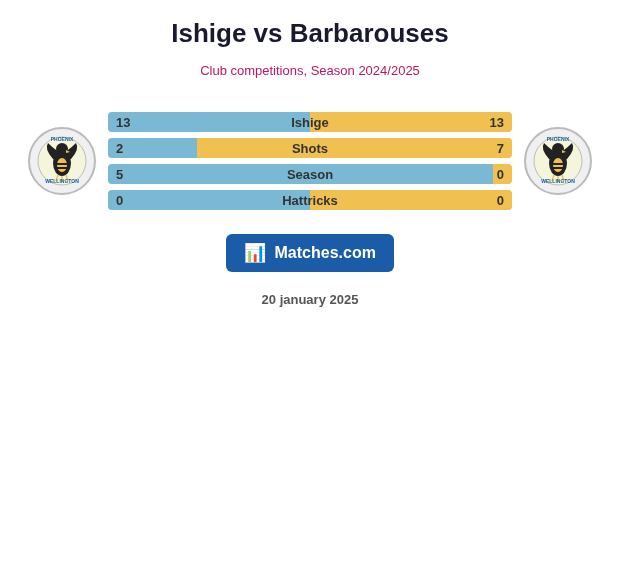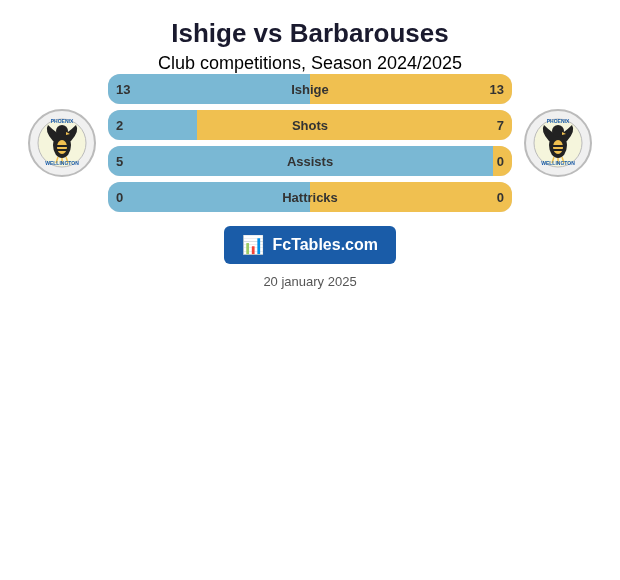--- a/index.html
+++ b/index.html
@@ -14,32 +14,33 @@
       overflow: hidden;
     }
     .page-wrapper {
       width: 620px;
       height: 580px;
       background: #fff;
       display: flex;
       flex-direction: column;
       align-items: center;
       padding: 18px 10px 10px;
+      gap: 10px;
     }
     .title {
       font-size: 26px;
       font-weight: bold;
       color: #1a1a2e;
       margin-bottom: 4px;
       text-align: center;
     }
     .subtitle {
-      font-size: 18px;
-      color: #000000;
-      margin-bottom: 0;
+      font-size: 13px;
+      color: #be185d;
+      margin-bottom: 24px;
       text-align: center;
     }
     .comparison-area {
       display: flex;
       align-items: center;
       width: 560px;
       position: relative;
     }
     .avatar-left {
       width: 80px;
@@ -68,22 +69,22 @@
     .stats-container {
       flex: 1;
       display: flex;
       flex-direction: column;
       gap: 6px;
       margin: 0 78px;
     }
     .stat-row {
       display: flex;
       align-items: center;
-      height: 30px;
-      border-radius: 12px;
+      height: 20px;
+      border-radius: 4px;
       overflow: hidden;
       background: #e0e0e0;
       position: relative;
       padding-left: 22px;
     }
     .stat-label {
       position: absolute;
       left: 50%;
       transform: translateX(-50%);
       font-size: 13px;
@@ -139,20 +140,21 @@
     }
     .fctables-text {
       color: white;
       font-size: 16px;
       font-weight: bold;
     }
     .date-text {
       margin-top: 10px;
       font-size: 13px;
       color: #555;
+      font-weight: bold;
     }
     
     .badge-circle {
       width: 68px;
       height: 68px;
       border-radius: 50%;
       background: #f0f0f0;
       border: 2px solid #bbb;
       display: flex;
       align-items: center;
@@ -210,21 +212,21 @@
           <div class="bar-left" style="width: 22%;"></div>
           <div class="bar-right" style="width: 78%;"></div>
           <span class="stat-left-val">2</span>
           <span class="stat-label">Shots</span>
           <span class="stat-right-val">7</span>
         </div>
         <div class="stat-row">
           <div class="bar-left" style="width: 95.2381%;"></div>
           <div class="bar-right" style="width: 4.7619%;"></div>
           <span class="stat-left-val">5</span>
-          <span class="stat-label">Assists</span>
+          <span class="stat-label">Season</span>
           <span class="stat-right-val">0</span>
         </div>
         <div class="stat-row">
           <div class="bar-left" style="width: 50%;"></div>
           <div class="bar-right" style="width: 50%;"></div>
           <span class="stat-left-val">0</span>
           <span class="stat-label">Hattricks</span>
           <span class="stat-right-val">0</span>
         </div>
       </div>
@@ -246,17 +248,17 @@
           <text x="26" y="48" text-anchor="middle" font-size="5" fill="#1a5ca8" font-weight="bold">WELLINGTON</text>
           <text x="26" y="6" text-anchor="middle" font-size="5" fill="#1a5ca8" font-weight="bold">PHOENIX</text>
         </svg>
       </div>
     </div>
 
   </div>
 
   <div class="fctables-badge">
     <span class="fctables-icon">📊</span>
-    <span class="fctables-text">FcTables.com</span>
+    <span class="fctables-text">Matches.com</span>
   </div>
 
   <div class="date-text">20 january 2025</div>
 </div>
 
 </body></html>

